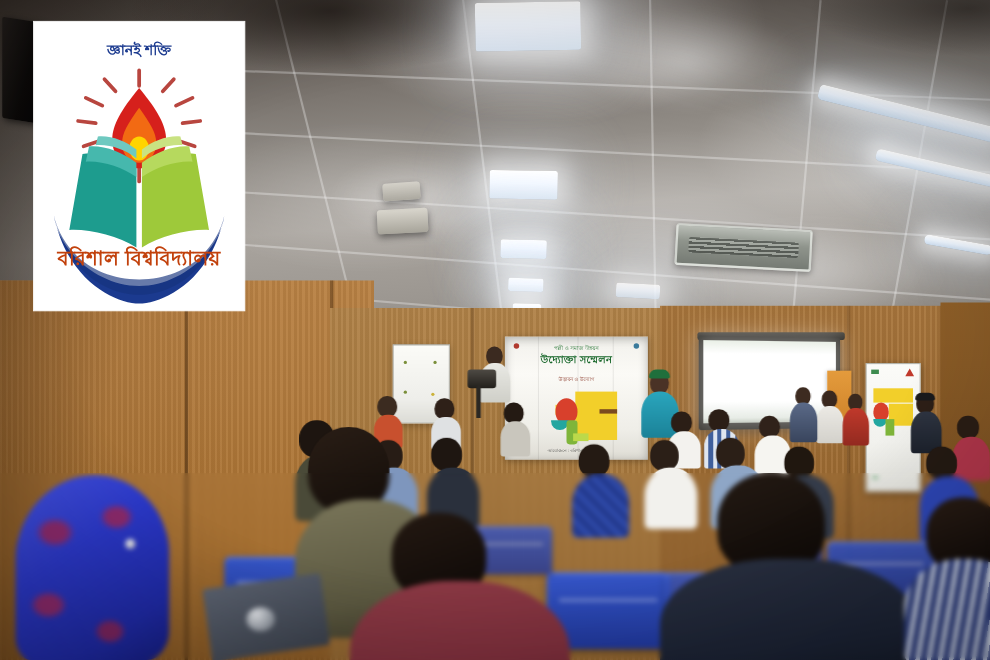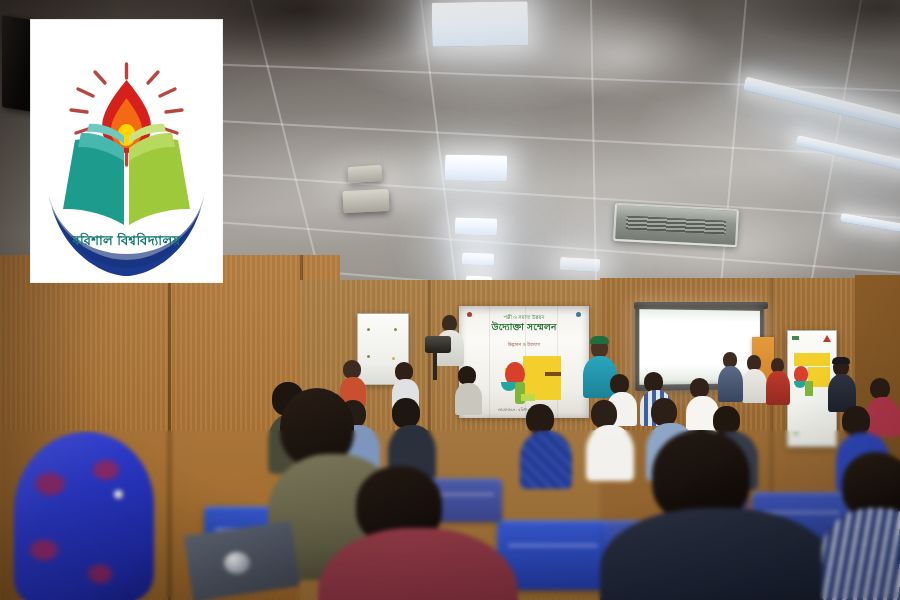--- a/index.html
+++ b/index.html
@@ -219,21 +219,21 @@
     background:#ffffff;
     box-shadow:0 0 0 1px rgba(255,255,255,.9);
   }
   #logo-inner{position:absolute;left:0;top:0;width:100%;height:100%;}
   #logo-caption-top{
     position:absolute;left:0;top:16px;width:100%;text-align:center;
     color:#1b3a8f;font-weight:bold;font-size:13px;
   }
   #logo-caption-bottom{
     position:absolute;left:0;bottom:30px;width:100%;text-align:center;
-    color:#0f766e;font-weight:bold;font-size:13px;letter-spacing:.4px;
+    color:#c2410c;font-weight:bold;font-size:18px;letter-spacing:.4px;
   }
 </style>
 </head>
 <body>
 
 <div id="stage">
 
   <div class="layer" id="ceiling">
     <div class="ceil-wash"></div>
 
@@ -513,16 +513,17 @@
         <path d="M98 128 C111 118, 127 112, 141 113 L144 127 C129 126, 111 132, 98 141 Z" fill="#b6d95e"></path>
         <path d="M98 116 C108 108, 121 103, 133 104 L135 112 C122 111, 108 116, 98 124 Z" fill="#c9e282"></path>
       </g>
 
       <path d="M18 176 C30 236, 75 256, 95.5 256 C116 256, 161 236, 173 176
                C168 210, 132 240, 95.5 240 C59 240, 23 210, 18 176 Z" fill="#1b3a8f"></path>
       <path d="M18 176 C26 210, 56 234, 95.5 234 C135 234, 165 210, 173 176
                C161 228, 124 248, 95.5 248 C67 248, 30 228, 18 176 Z" fill="#16327c" opacity=".65"></path>
     </svg>
 
+    <div id="logo-caption-top">জ্ঞানই শক্তি</div>
     <div id="logo-caption-bottom">বরিশাল বিশ্ববিদ্যালয়</div>
   </div>
 
 </div>
 
 </body></html>

